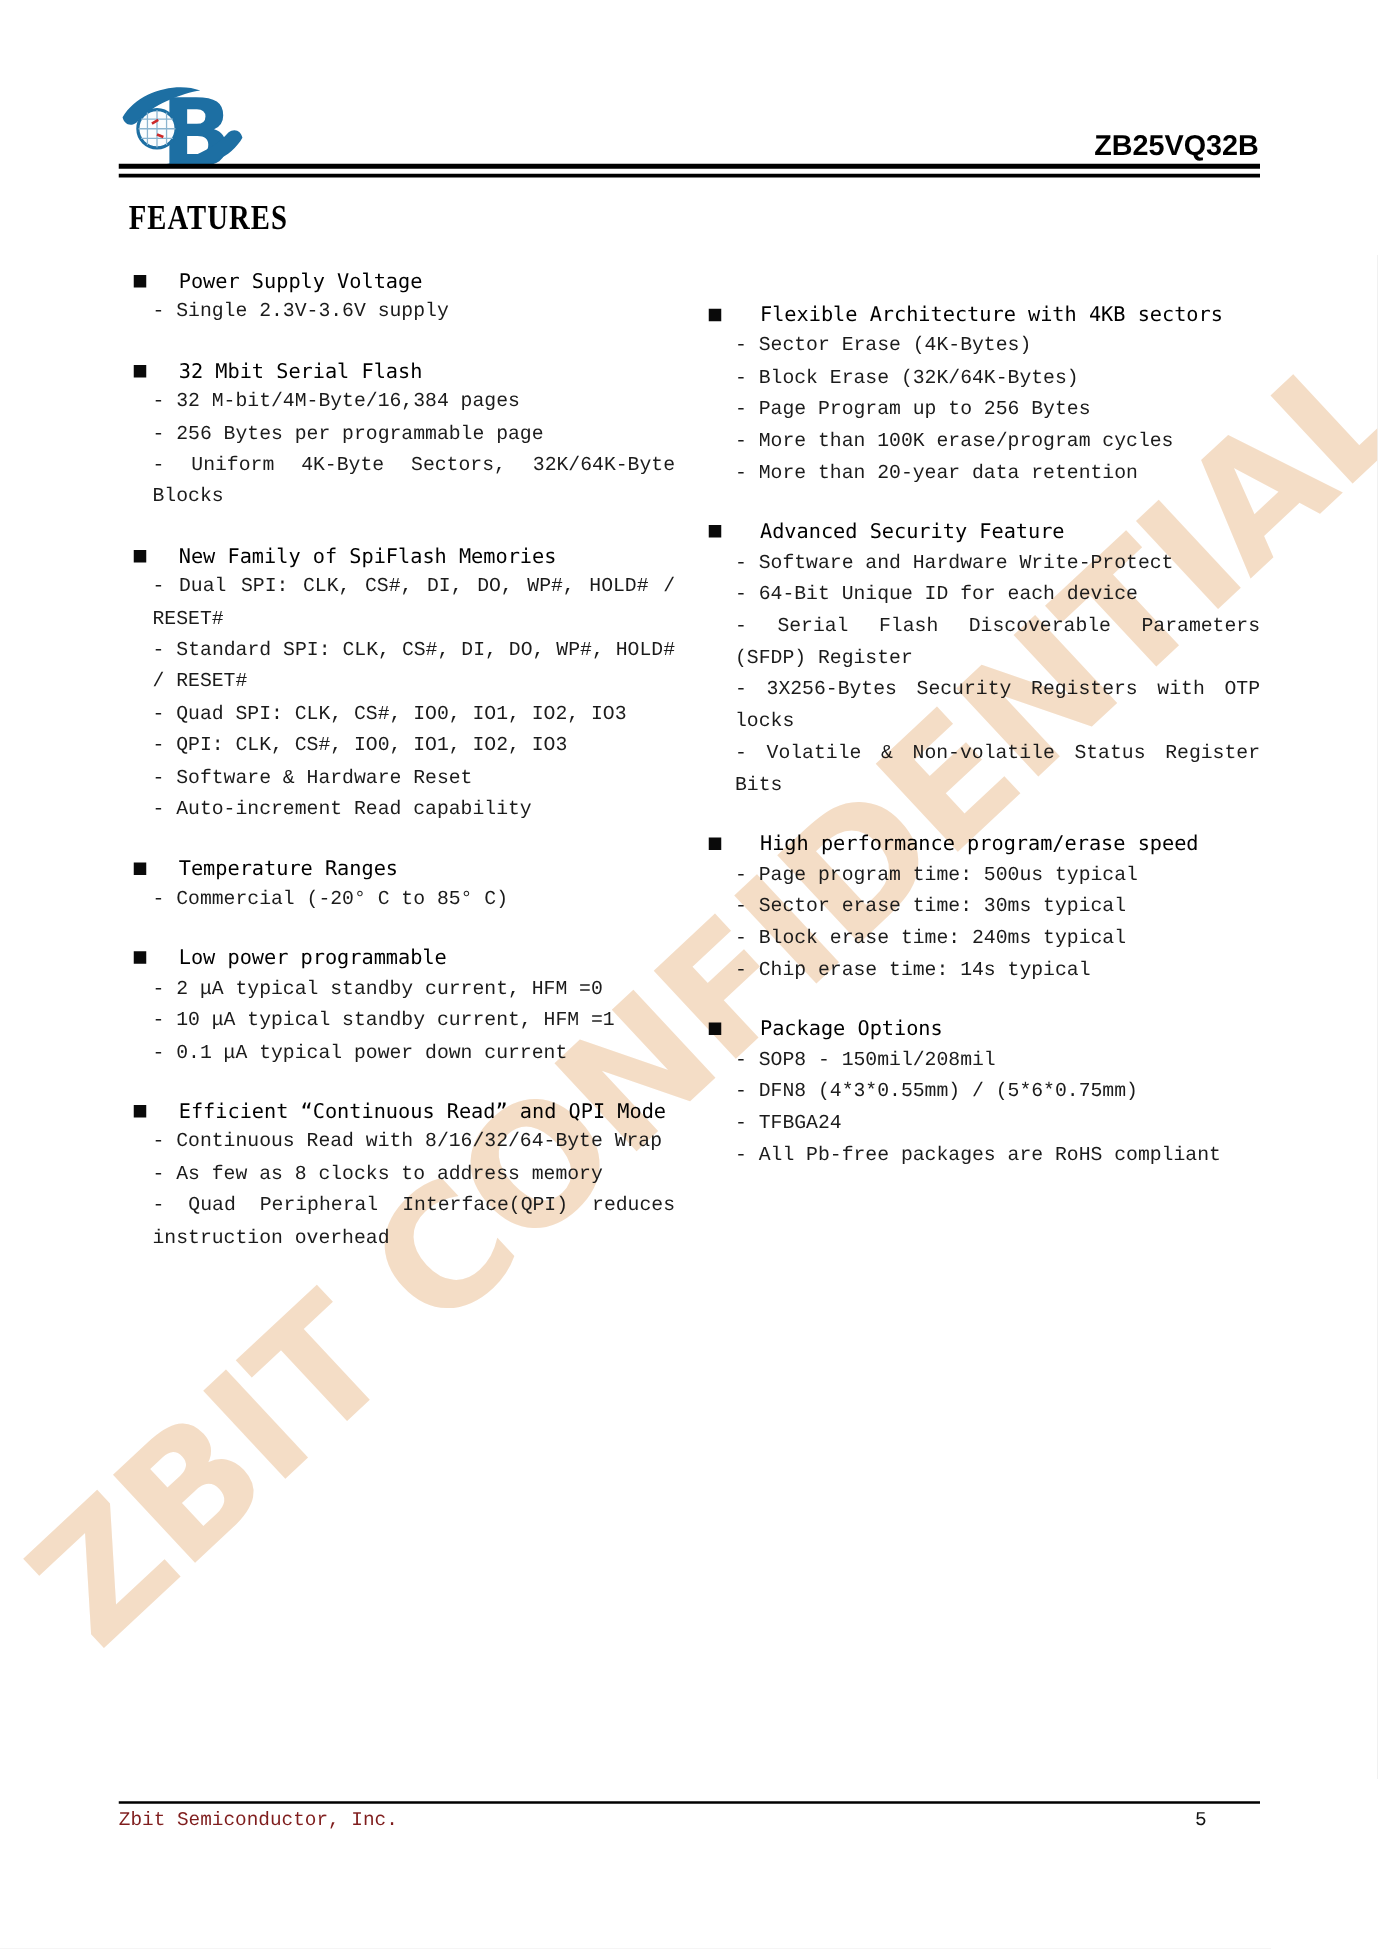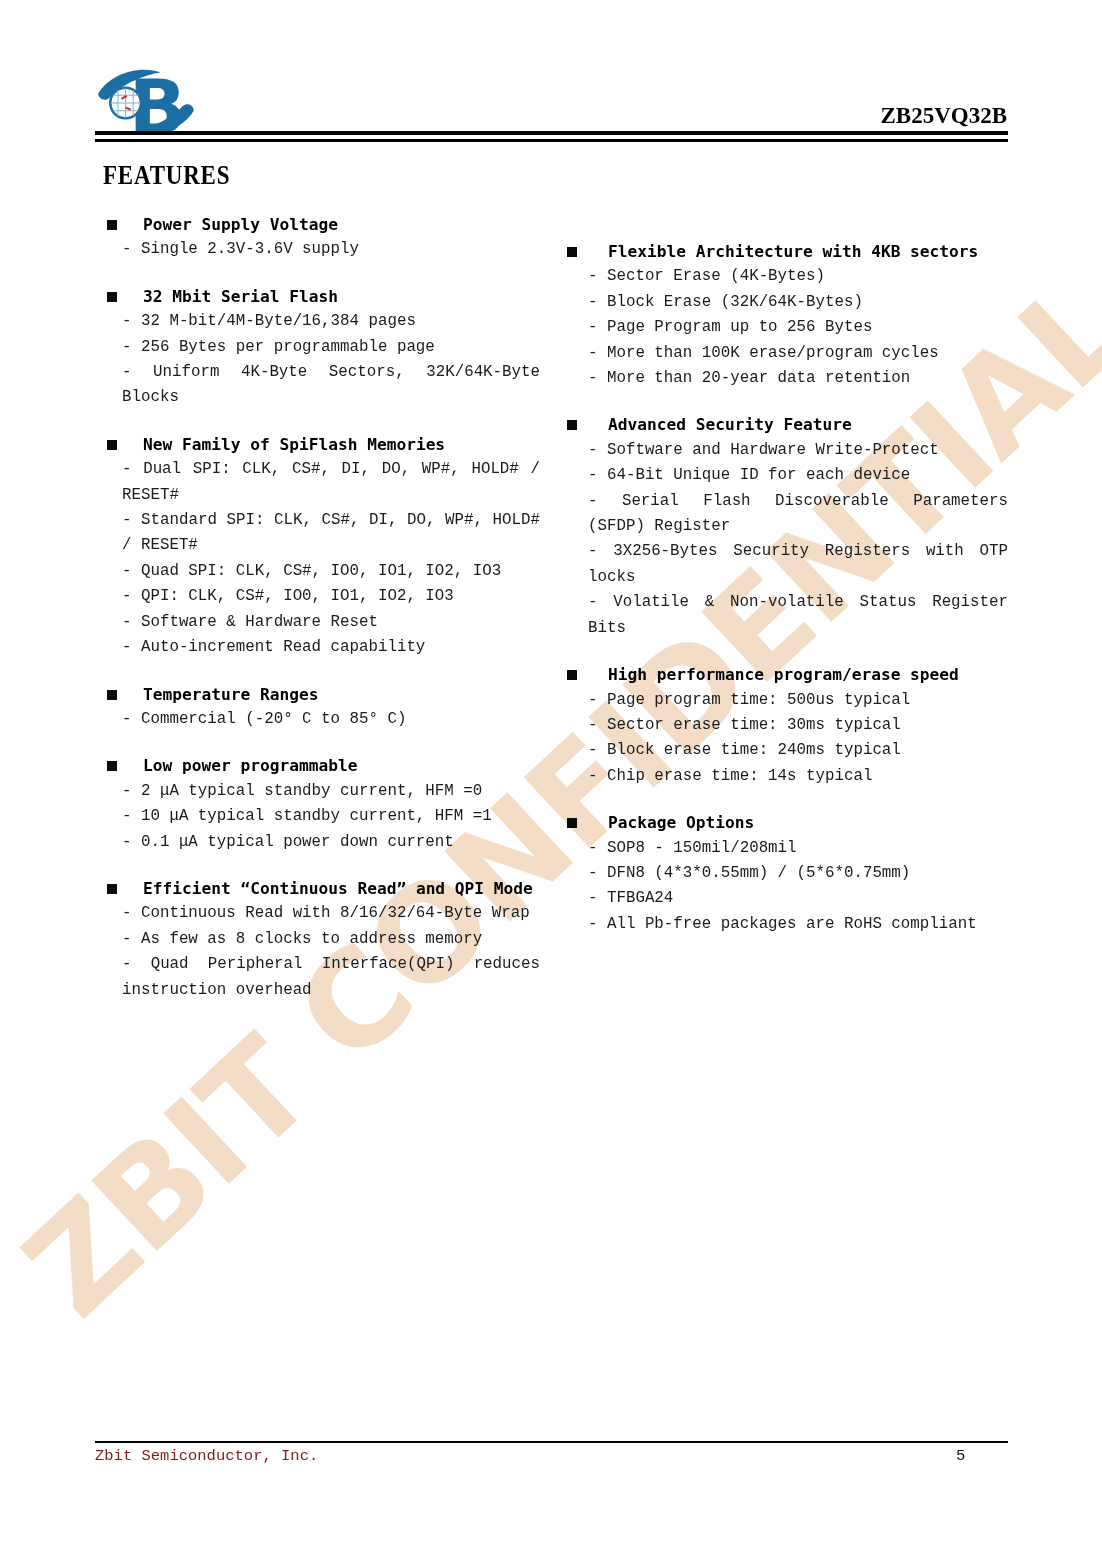--- a/index.html
+++ b/index.html
@@ -13,41 +13,41 @@
     position:absolute; left:-140px; top:735px; width:1400px;
     text-align:center; white-space:nowrap;
     font-family:"DejaVu Sans", sans-serif; font-weight:bold; font-size:132px;
     letter-spacing:-2px; color:#f4ddc6;
     transform:rotate(-43deg); z-index:0; pointer-events:none;
   }
   
   .logo { position:absolute; left:95px; top:64px; width:102px; height:78px; z-index:1; }
   .product {
     position:absolute; top:103px; left:0; width:1007px; text-align:right;
-    font-family:Liberation Serif, serif; font-weight:bold; font-size:23px; color:#000; z-index:1;
+    font-family:Liberation Sans, sans-serif; font-weight:bold; font-size:23px; color:#000; z-index:1;
   }
   .rule {
     position:absolute; left:95px; top:131px; width:913px; height:4px;
     border-top:4px solid #000; border-bottom:3px solid #000; z-index:1;
   }
   .features-title {
     position:absolute; left:103px; top:159px; z-index:1;
     font-family:"Liberation Serif", serif; font-weight:bold; font-size:28px; color:#000;
     transform:scaleX(.82); transform-origin:left center; letter-spacing:1px;
   }
   
   .col { position:absolute; z-index:1; }
   .col.left  { left:107px; top:212px; width:437px; }
   .col.right { left:567px; top:239px; width:441px; }
   .section { margin-bottom:21px; }
   .sec-head { display:flex; line-height:25.4px; }
   .sq { width:10px; height:10px; background:#0a0a0a; margin-top:8px; flex:none; }
   .col.left  .sq { margin-right:26px; }
   .col.right .sq { margin-right:31px; }
-  .sec-title { font-family:"DejaVu Sans Mono", monospace; font-weight:bold; font-size:16.2px; color:#000; }
+  .sec-title { font-family:"DejaVu Sans Mono", monospace; font-weight:normal; font-size:16.2px; color:#000; }
   .col.left  .bullet { padding-left:15px; width:418px; }
   .col.right .bullet { padding-left:21px; width:420px; }
   .line { font-family:"Liberation Mono", monospace; font-size:15.8px; line-height:25.4px; color:#1b1b1b; }
   .jst { text-align:justify; text-align-last:justify; }
   
   .footer-rule { position:absolute; left:95px; top:1441px; width:913px; border-top:2px solid #000; z-index:1; }
   .footer-company { position:absolute; left:95px; top:1447px; font-size:15.5px; color:#7f1d1d; z-index:1; }
   .footer-page { position:absolute; left:956px; top:1447px; font-size:15.5px; color:#111; z-index:1; }
 </style>
 </head>

